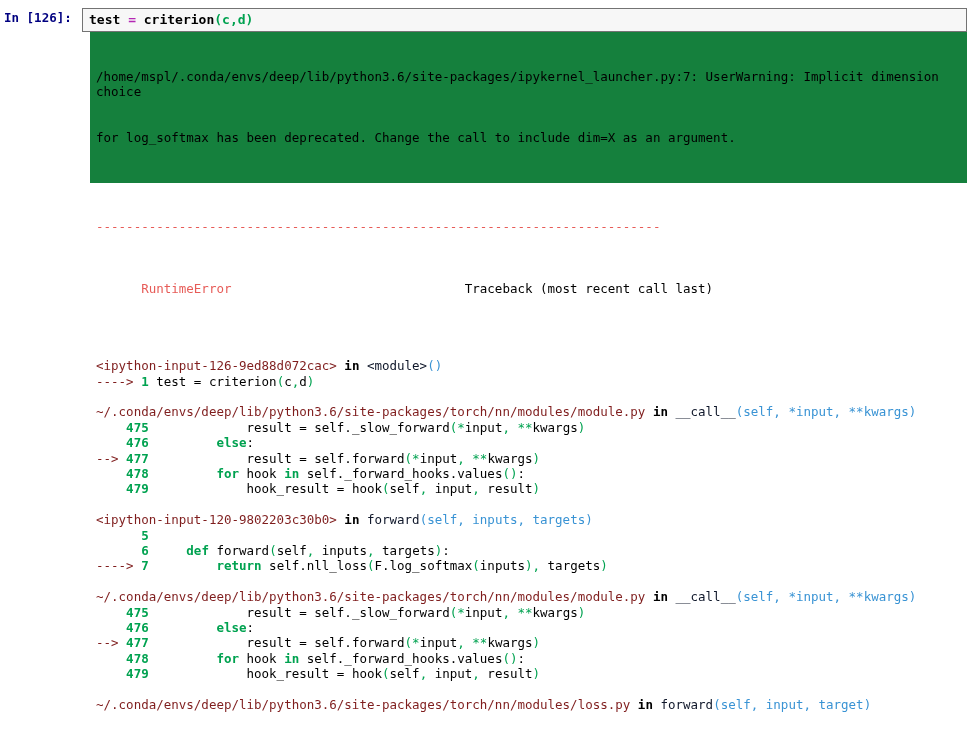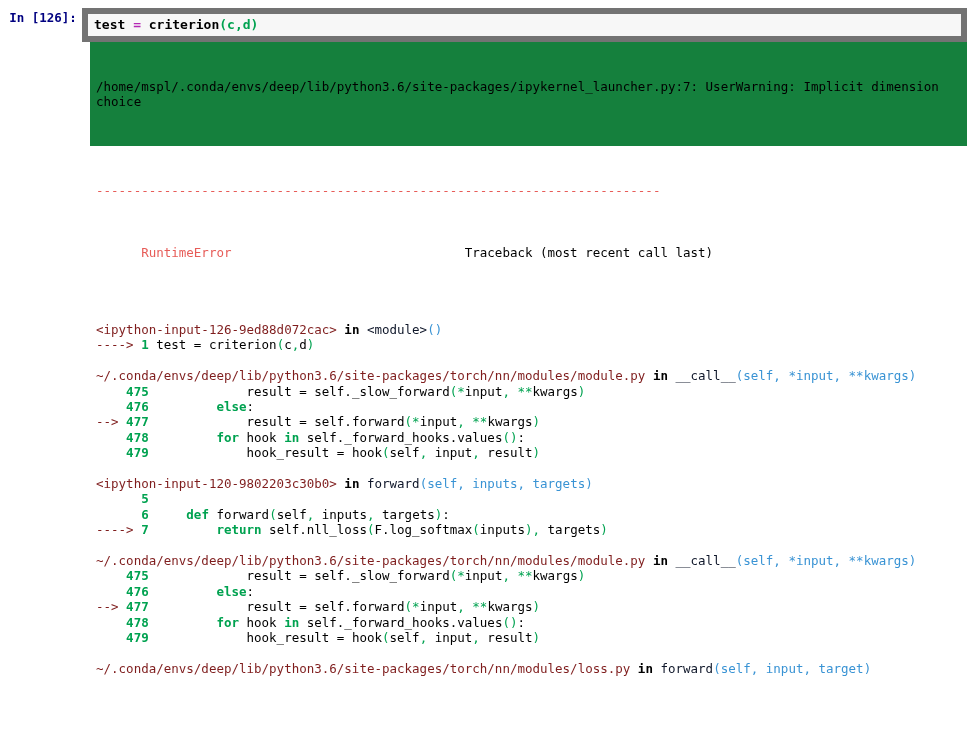--- a/index.html
+++ b/index.html
@@ -19,32 +19,32 @@
 
   
   #cell-row {
     display: flex;
     align-items: flex-start;
     padding-top: 8px;
   }
   #prompt-in {
     width: 82px;
     flex: 0 0 82px;
-    text-align: center;
+    text-align: left;
     padding-left: 4px;
     color: #000080;
     font-weight: bold;
     font-size: 12.5px;
     line-height: 19px;
     white-space: pre;
     box-sizing: border-box;
   }
   #input-area {
     flex: 1 1 auto;
-    border: 6px solid #737373;
+    border: 1px solid #737373;
     background: #f7f7f7;
     padding: 2px 4px 3px 6px;
     box-sizing: border-box;
     min-height: 19px;
   }
   #input-code {
     white-space: pre;
     font-size: 13px;
     line-height: 17px;
     color: #000000;
@@ -98,20 +98,21 @@
   <div id="prompt-in">In [126]:</div>
   <div id="input-area">
     <div id="input-code"><span class="c-black">test</span><span class="c-magenta"> = </span><span class="c-black">criterion</span><span class="c-teal">(c,d)</span></div>
   </div>
 </div>
 
 <div id="output-region">
 
   <div class="warn-block">
     <div class="tb-line">/home/mspl/.conda/envs/deep/lib/python3.6/site-packages/ipykernel_launcher.py:7: UserWarning: Implicit dimension choice</div>
+    <div class="tb-line">for log_softmax has been deprecated. Change the call to include dim=X as an argument.</div>
   </div>
 
   <div class="tb-block">
     <div class="tb-line c-red">---------------------------------------------------------------------------</div>
     <div class="tb-line">
       <span class="c-red">RuntimeError</span><span class="c-black">                               </span><span class="c-black">Traceback (most recent call last)</span>
     </div>
     <div id="frames-container"><div class="blank"></div><div class="tb-line"><span class="c-green">&lt;ipython-input-126-9ed88d072cac&gt;</span><span class="c-black-b"> in </span><span class="c-grey">&lt;module&gt;</span><span class="c-cyan">()</span></div><div class="tb-line"><span class="c-green">----&gt; </span><span class="c-green-b">1</span><span><span class="c-black"> test = criterion</span><span class="c-teal">(</span><span class="c-black">c</span><span class="c-teal">,</span><span class="c-black">d</span><span class="c-teal">)</span></span></div><div class="blank"></div><div class="tb-line"><span class="c-green">~/.conda/envs/deep/lib/python3.6/site-packages/torch/nn/modules/module.py</span><span class="c-black-b"> in </span><span class="c-grey">__call__</span><span class="c-cyan">(self, *input, **kwargs)</span></div><div class="tb-line"><span class="c-black">    </span><span class="c-green-b">475</span><span><span class="c-black">             result = self._slow_forward</span><span class="c-teal">(*</span><span class="c-black">input</span><span class="c-teal">,</span><span class="c-black"> </span><span class="c-teal">**</span><span class="c-black">kwargs</span><span class="c-teal">)</span></span></div><div class="tb-line"><span class="c-black">    </span><span class="c-green-b">476</span><span><span class="c-black">         </span><span class="c-green-b">else</span><span class="c-black">:</span></span></div><div class="tb-line"><span class="c-green">--&gt; </span><span class="c-green-b">477</span><span><span class="c-black">             result = self.forward</span><span class="c-teal">(*</span><span class="c-black">input</span><span class="c-teal">,</span><span class="c-black"> </span><span class="c-teal">**</span><span class="c-black">kwargs</span><span class="c-teal">)</span></span></div><div class="tb-line"><span class="c-black">    </span><span class="c-green-b">478</span><span><span class="c-black">         </span><span class="c-green-b">for</span><span class="c-black"> hook </span><span class="c-green-b">in</span><span class="c-black"> self._forward_hooks.values</span><span class="c-teal">()</span><span class="c-black">:</span></span></div><div class="tb-line"><span class="c-black">    </span><span class="c-green-b">479</span><span><span class="c-black">             hook_result = hook</span><span class="c-teal">(</span><span class="c-black">self</span><span class="c-teal">,</span><span class="c-black"> input</span><span class="c-teal">,</span><span class="c-black"> result</span><span class="c-teal">)</span></span></div><div class="blank"></div><div class="tb-line"><span class="c-green">&lt;ipython-input-120-9802203c30b0&gt;</span><span class="c-black-b"> in </span><span class="c-grey">forward</span><span class="c-cyan">(self, inputs, targets)</span></div><div class="tb-line"><span class="c-black">      </span><span class="c-green-b">5</span><span></span></div><div class="tb-line"><span class="c-black">      </span><span class="c-green-b">6</span><span><span class="c-black">     </span><span class="c-green-b">def</span><span class="c-black"> forward</span><span class="c-teal">(</span><span class="c-black">self</span><span class="c-teal">,</span><span class="c-black"> inputs</span><span class="c-teal">,</span><span class="c-black"> targets</span><span class="c-teal">)</span><span class="c-black">:</span></span></div><div class="tb-line"><span class="c-green">----&gt; </span><span class="c-green-b">7</span><span><span class="c-black">         </span><span class="c-green-b">return</span><span class="c-black"> self.nll_loss</span><span class="c-teal">(</span><span class="c-black">F.log_softmax</span><span class="c-teal">(</span><span class="c-black">inputs</span><span class="c-teal">),</span><span class="c-black"> targets</span><span class="c-teal">)</span></span></div><div class="blank"></div><div class="tb-line"><span class="c-green">~/.conda/envs/deep/lib/python3.6/site-packages/torch/nn/modules/module.py</span><span class="c-black-b"> in </span><span class="c-grey">__call__</span><span class="c-cyan">(self, *input, **kwargs)</span></div><div class="tb-line"><span class="c-black">    </span><span class="c-green-b">475</span><span><span class="c-black">             result = self._slow_forward</span><span class="c-teal">(*</span><span class="c-black">input</span><span class="c-teal">,</span><span class="c-black"> </span><span class="c-teal">**</span><span class="c-black">kwargs</span><span class="c-teal">)</span></span></div><div class="tb-line"><span class="c-black">    </span><span class="c-green-b">476</span><span><span class="c-black">         </span><span class="c-green-b">else</span><span class="c-black">:</span></span></div><div class="tb-line"><span class="c-green">--&gt; </span><span class="c-green-b">477</span><span><span class="c-black">             result = self.forward</span><span class="c-teal">(*</span><span class="c-black">input</span><span class="c-teal">,</span><span class="c-black"> </span><span class="c-teal">**</span><span class="c-black">kwargs</span><span class="c-teal">)</span></span></div><div class="tb-line"><span class="c-black">    </span><span class="c-green-b">478</span><span><span class="c-black">         </span><span class="c-green-b">for</span><span class="c-black"> hook </span><span class="c-green-b">in</span><span class="c-black"> self._forward_hooks.values</span><span class="c-teal">()</span><span class="c-black">:</span></span></div><div class="tb-line"><span class="c-black">    </span><span class="c-green-b">479</span><span><span class="c-black">             hook_result = hook</span><span class="c-teal">(</span><span class="c-black">self</span><span class="c-teal">,</span><span class="c-black"> input</span><span class="c-teal">,</span><span class="c-black"> result</span><span class="c-teal">)</span></span></div><div class="blank"></div><div class="tb-line"><span class="c-green">~/.conda/envs/deep/lib/python3.6/site-packages/torch/nn/modules/loss.py</span><span class="c-black-b"> in </span><span class="c-grey">forward</span><span class="c-cyan">(self, input, target)</span></div></div>
     
     

